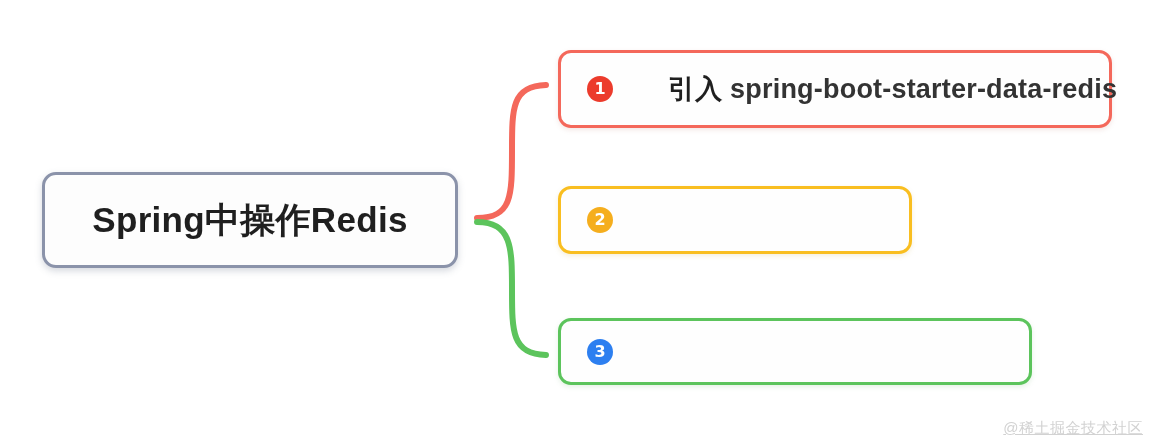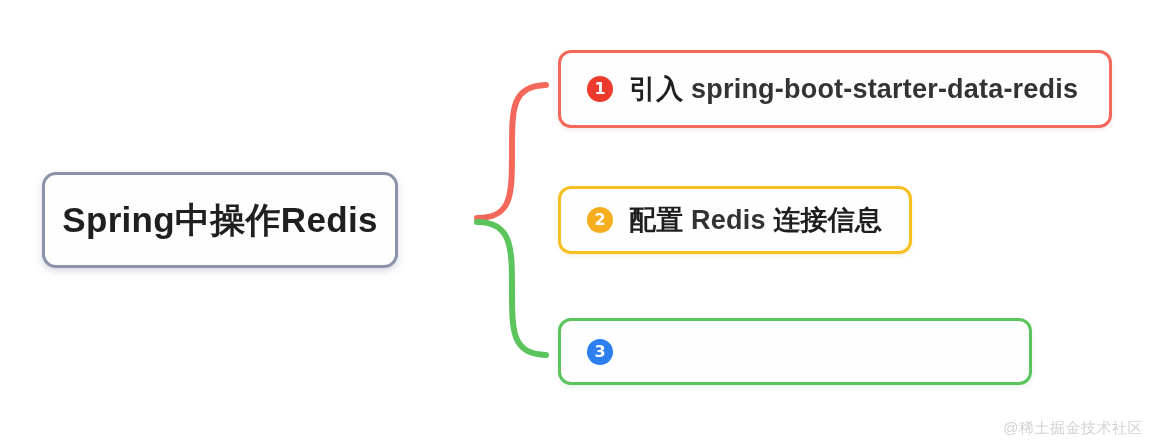--- a/index.html
+++ b/index.html
@@ -31,21 +31,21 @@
     width: 1157px;
     height: 448px;
     pointer-events: none;
   }
 
   
   .root-node {
     position: absolute;
     left: 42px;
     top: 172px;
-    width: 356px;
+    width: 416px;
     height: 96px;
     box-sizing: border-box;
     border: 3px solid #8b93aa;
     border-radius: 14px;
     background: #fdfdfd;
     box-shadow: 0 3px 7px rgba(120,128,150,0.30);
     display: flex;
     align-items: center;
     justify-content: center;
   }
@@ -101,32 +101,33 @@
   .badge-1 { background: #ec3b2c; }
   .badge-2 { background: #f5ae1e; }
   .badge-3 { background: #2d7ff0; }
 
   .branch-text {
     font-size: 27px;
     color: #2e2e2e;
     white-space: nowrap;
     letter-spacing: 0.2px;
   }
-  .branch-text .cjk { font-weight: bold; color: #1f1f1f; }
+  .branch-text .cjk { font-weight: bold; color: #1f1f1f; margin-left: 39px; }
   .branch-text .latin { font-weight: bold; color: #333333; }
 
   
   .watermark {
     position: absolute;
     right: 14px;
     bottom: 10px;
     font-size: 15px;
     color: #d2d2d2;
     letter-spacing: 0.5px;
     white-space: nowrap;
+    text-decoration: underline;
   }
 </style>
 </head>
 <body>
 
 <div id="mindmap">
 
   <svg class="connector-layer" viewBox="0 0 1157 448" width="1157" height="448" xmlns="http://www.w3.org/2000/svg">
     <path d="M 477 218 C 512 218, 512 196, 512 150 C 512 108, 512 86, 546 85" fill="none" stroke="#f4685b" stroke-width="6" stroke-linecap="round"></path>
     <path d="M 477 222 C 512 222, 512 248, 512 290 C 512 332, 512 354, 546 355" fill="none" stroke="#5cc45c" stroke-width="6" stroke-linecap="round"></path>
@@ -139,25 +140,20 @@
   <div class="branch-node branch-1">
     <span class="badge badge-1">1</span>
     <span class="branch-text">
       <span class="cjk">引入</span>
       <span class="latin">spring-boot-starter-data-redis</span>
     </span>
   </div>
 
   <div class="branch-node branch-2">
     <span class="badge badge-2">2</span>
-    <span class="branch-text">
-      <span class="cjk">配置</span>
-      <span class="latin">Redis</span>
-      <span class="cjk">连接信息</span>
-    </span>
   </div>
 
   <div class="branch-node branch-3">
     <span class="badge badge-3">3</span>
   </div>
 
   <div class="watermark">@稀土掘金技术社区</div>
 
 </div>
 

